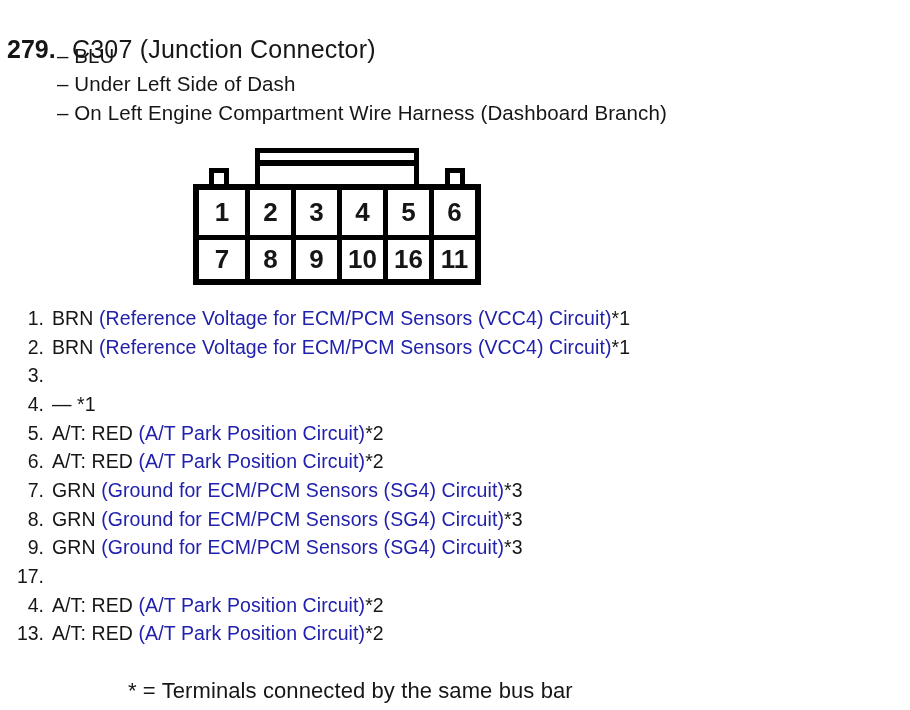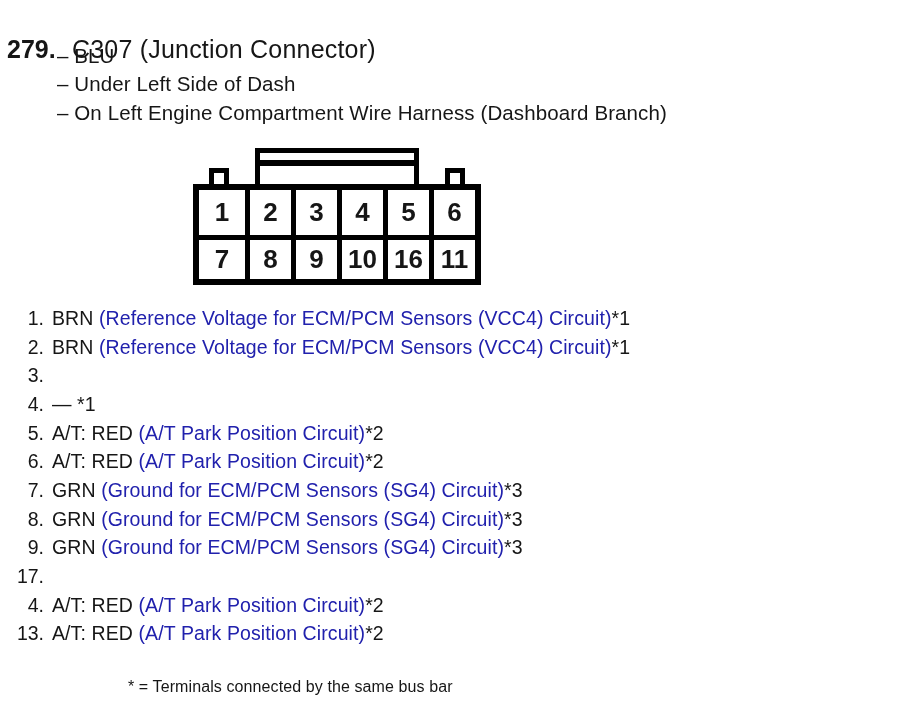--- a/index.html
+++ b/index.html
@@ -51,21 +51,21 @@
   .cell:nth-child(-n+6) { border-top: none; }
 
   
   .pin-list { position: absolute; left: 0; top: 304px; width: 910px; }
   .pin-row { display: flex; align-items: center; height: 28.7px; font-size: 19.5px; }
   .pin-row .num { width: 44px; flex: none; text-align: right; }
   .pin-row .txt { margin-left: 8px; white-space: nowrap; letter-spacing: 0.1px; }
   .circuit { color: var(--blue, #2121ad); }
 
   
-  .footnote { position: absolute; left: 128px; top: 678px; font-size: 16px; letter-spacing: 0.1px; }
+  .footnote { position: absolute; left: 128px; top: 678px; font-size: 22px; letter-spacing: 0.1px; }
 </style>
 </head>
 <body>
 
 <div class="page">
 
   <div class="title-row">
     <span class="item-number">279.</span>
     <h1 class="page-title">C307 (Junction Connector)</h1>
   </div>

